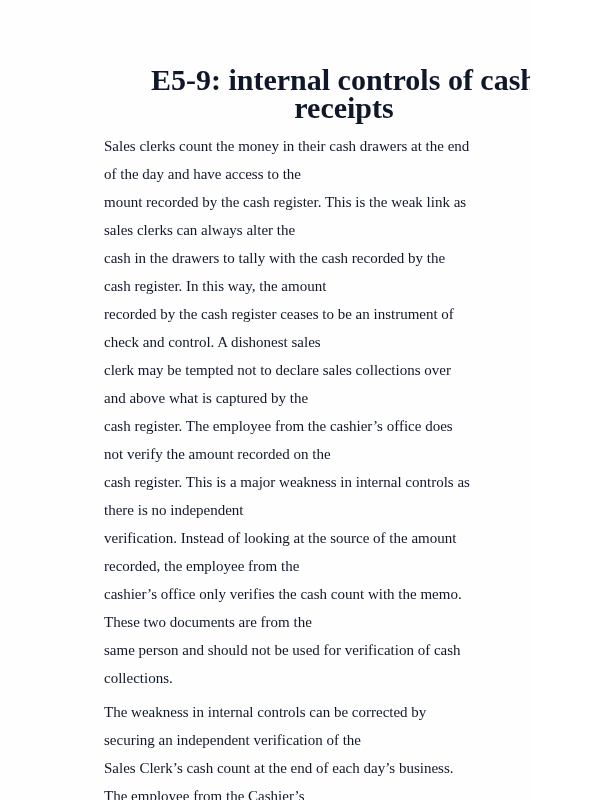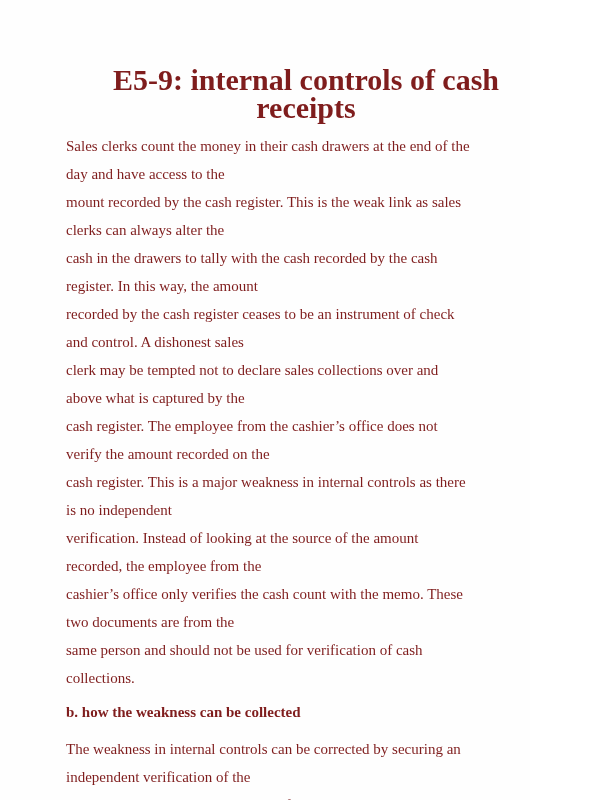--- a/index.html
+++ b/index.html
@@ -5,26 +5,26 @@
   html, body {
     margin: 0;
     padding: 0;
     background: #ffffff;
   }
   .page {
     position: relative;
     width: 530px;
     height: 800px;
     background: #fefefe;
-    color: #7f1d1d;
+    color: #0f172a;
     font-family: "Liberation Serif", "DejaVu Serif", serif;
     font-size: 15px;
     line-height: 28px;
     box-sizing: border-box;
-    padding: 66px 40px 0 66px;
+    padding: 66px 40px 0 104px;
     overflow: hidden;
   }
   .doc-title {
     width: 480px;
     text-align: center;
     font-weight: bold;
     margin: 0 0 10px 0;
   }
   .heading-a {
     font-weight: bold;
@@ -56,24 +56,20 @@
 mount recorded by the cash register. This is the weak link as sales clerks can always alter the
 cash in the drawers to tally with the cash recorded by the cash register. In this way, the amount
 recorded by the cash register ceases to be an instrument of check and control. A dishonest sales
 clerk may be tempted not to declare sales collections over and above what is captured by the
 cash register. The employee from the cashier’s office does not verify the amount recorded on the
 cash register. This is a major weakness in internal controls as there is no independent
 verification. Instead of looking at the source of the amount recorded, the employee from the
 cashier’s office only verifies the cash count with the memo. These two documents are from the
 same person and should not be used for verification of cash collections.</p>
 
-  <h2 class="heading-b" style="font-size:15px;">
-    <span class="h-marker">b.</span>
-    <span class="h-text-b">how the weakness can be collected</span>
-  </h2>
 
   <p class="para">The weakness in internal controls can be corrected by securing an independent verification of the
 Sales Clerk’s cash count at the end of each day’s business. The employee from the Cashier’s
 office should have access to the amount recorded on the cash register. The Sales clerk should not
 have access to the record of the cash register. In this arrangement, the employee will have an
 independent verification of the Sales Clerk’s cash count and can enquire into any discrepancy.
 Secondly, this arrangement denies the Sales Clerk an opportunity to manipulate their cash count.</p>
 
 </div>
 

